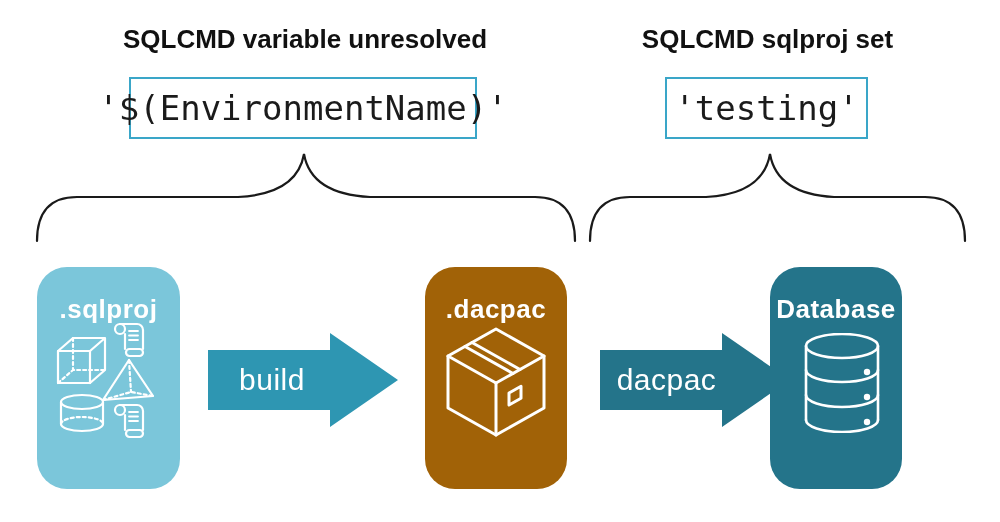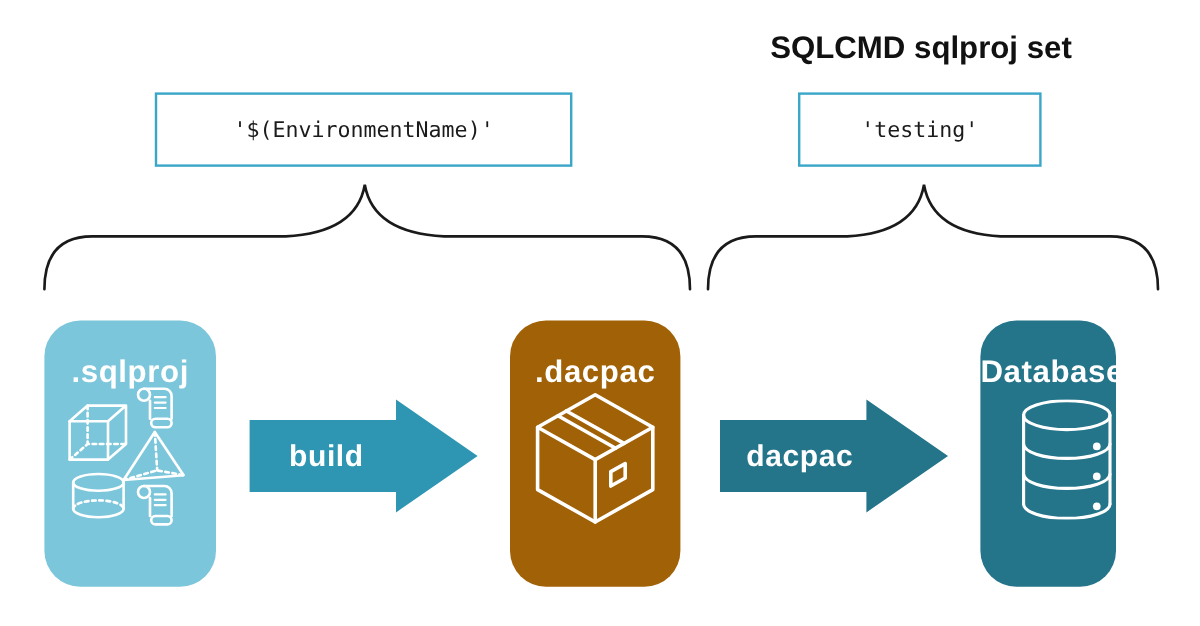--- a/index.html
+++ b/index.html
@@ -10,47 +10,48 @@
   .heading{
     position:absolute;top:24px;font-weight:bold;font-size:26px;color:#111;
     text-align:center;white-space:nowrap;
   }
   .codebox{
     position:absolute;top:77px;height:62px;border:2px solid #3AA6C8;
     background:#fff;display:flex;align-items:center;justify-content:center;
     box-sizing:border-box;
   }
   .code{
-    font-family:"DejaVu Sans Mono",monospace;font-size:18px;color:#1b1b1b;
+    font-family:"DejaVu Sans Mono",monospace;font-size:34px;color:#1b1b1b;
     white-space:pre;
   }
   .braces{position:absolute;left:0;top:0;pointer-events:none;}
   .card{
     position:absolute;top:267px;width:143px;height:222px;border-radius:30px;
   }
   .card-title{
     color:#fff;font-weight:bold;font-size:26px;text-align:center;
     padding-top:27px;letter-spacing:0.5px;
   }
   .icon-svg{position:absolute;fill:none;stroke:#fff;stroke-width:2.2;
     stroke-linecap:round;stroke-linejoin:round;}
   .arrow-svg{position:absolute;top:330px;}
   .arrow-label{
     position:absolute;top:348px;height:64px;width:130px;color:#fff;
-    font-weight:bold;font-size:25px;display:flex;align-items:center;
+    font-weight:normal;font-size:30px;display:flex;align-items:center;
     justify-content:center;letter-spacing:0.5px;
   }
   .dash{stroke-dasharray:3 3;}
   .dot{fill:#fff;stroke:none;}
 </style>
 </head>
 <body>
 
 <div class="canvas">
 
+  <div class="heading" style="left:110px;width:390px;">SQLCMD variable unresolved</div>
   <div class="heading" style="left:615px;width:305px;">SQLCMD sqlproj set</div>
 
   <div class="codebox" style="left: 129px; width: 348px; border-color: rgb(58, 166, 200);">
     <span class="code">'$(EnvironmentName)'</span>
   </div>
   <div class="codebox" style="left: 665px; width: 203px; border-color: rgb(58, 166, 200);">
     <span class="code">'testing'</span>
   </div>
 
   <svg class="braces" width="1000" height="522" viewBox="0 0 1000 522">
@@ -112,21 +113,21 @@
       <path d="M31,19.5 L79,46.5 M24,23.5 L72,50.5"></path>
       <polygon points="68,70 80,63.3 80,75.3 68,82"></polygon>
     </svg>
   </div>
 
   <svg class="arrow-svg" style="left:597px;" width="200" height="100" viewBox="0 0 200 100">
     <polygon points="3,20 125,20 125,3 193,50 125,97 125,80 3,80" fill="#24748A"></polygon>
   </svg>
   <div class="arrow-label" style="left:599px;width:135px;">dacpac</div>
 
-  <div class="card" style="left: 817px; width: 113px; background: rgb(36, 116, 138);">
+  <div class="card" style="left: 770px; width: 132px; background: rgb(36, 116, 138);">
     <div class="card-title">Database</div>
     <svg class="icon-svg" style="left:33px;top:66px;stroke-width:2.6;" width="78" height="100" viewBox="0 0 78 100">
       <ellipse cx="39" cy="13" rx="36" ry="12"></ellipse>
       <path d="M3,13 V87 M75,13 V87"></path>
       <path d="M3,87 A36,12 0 0 0 75,87"></path>
       <path d="M3,37 A36,12 0 0 0 75,37"></path>
       <path d="M3,62 A36,12 0 0 0 75,62"></path>
       <circle class="dot" cx="64" cy="39" r="3.2"></circle>
       <circle class="dot" cx="64" cy="64" r="3.2"></circle>
       <circle class="dot" cx="64" cy="89" r="3.2"></circle>

